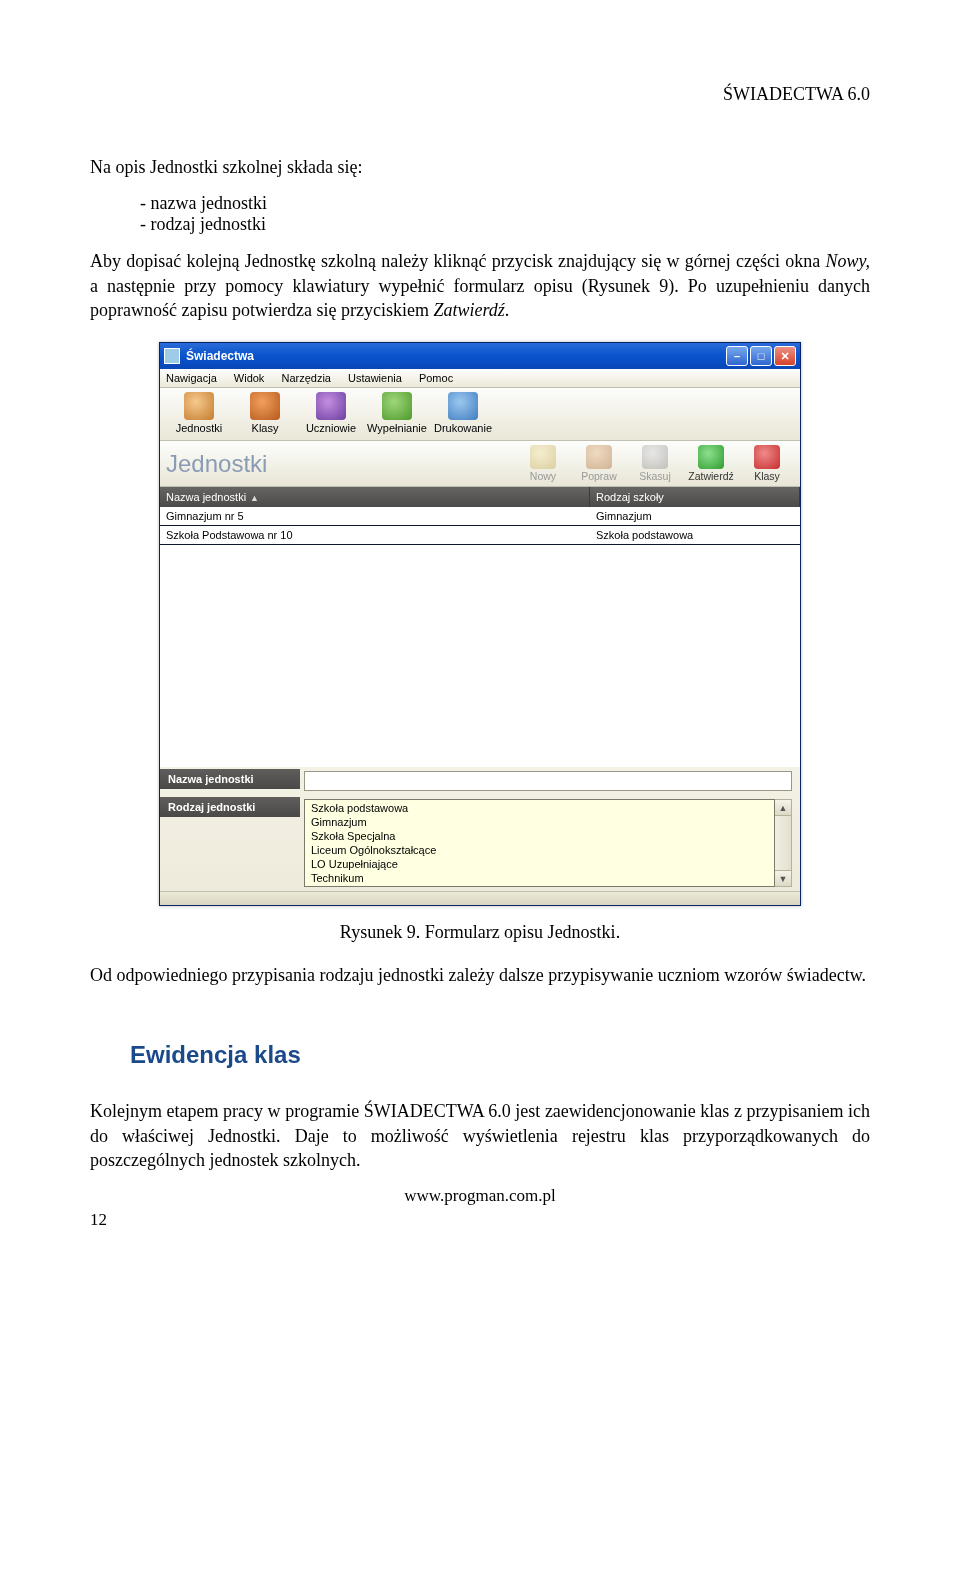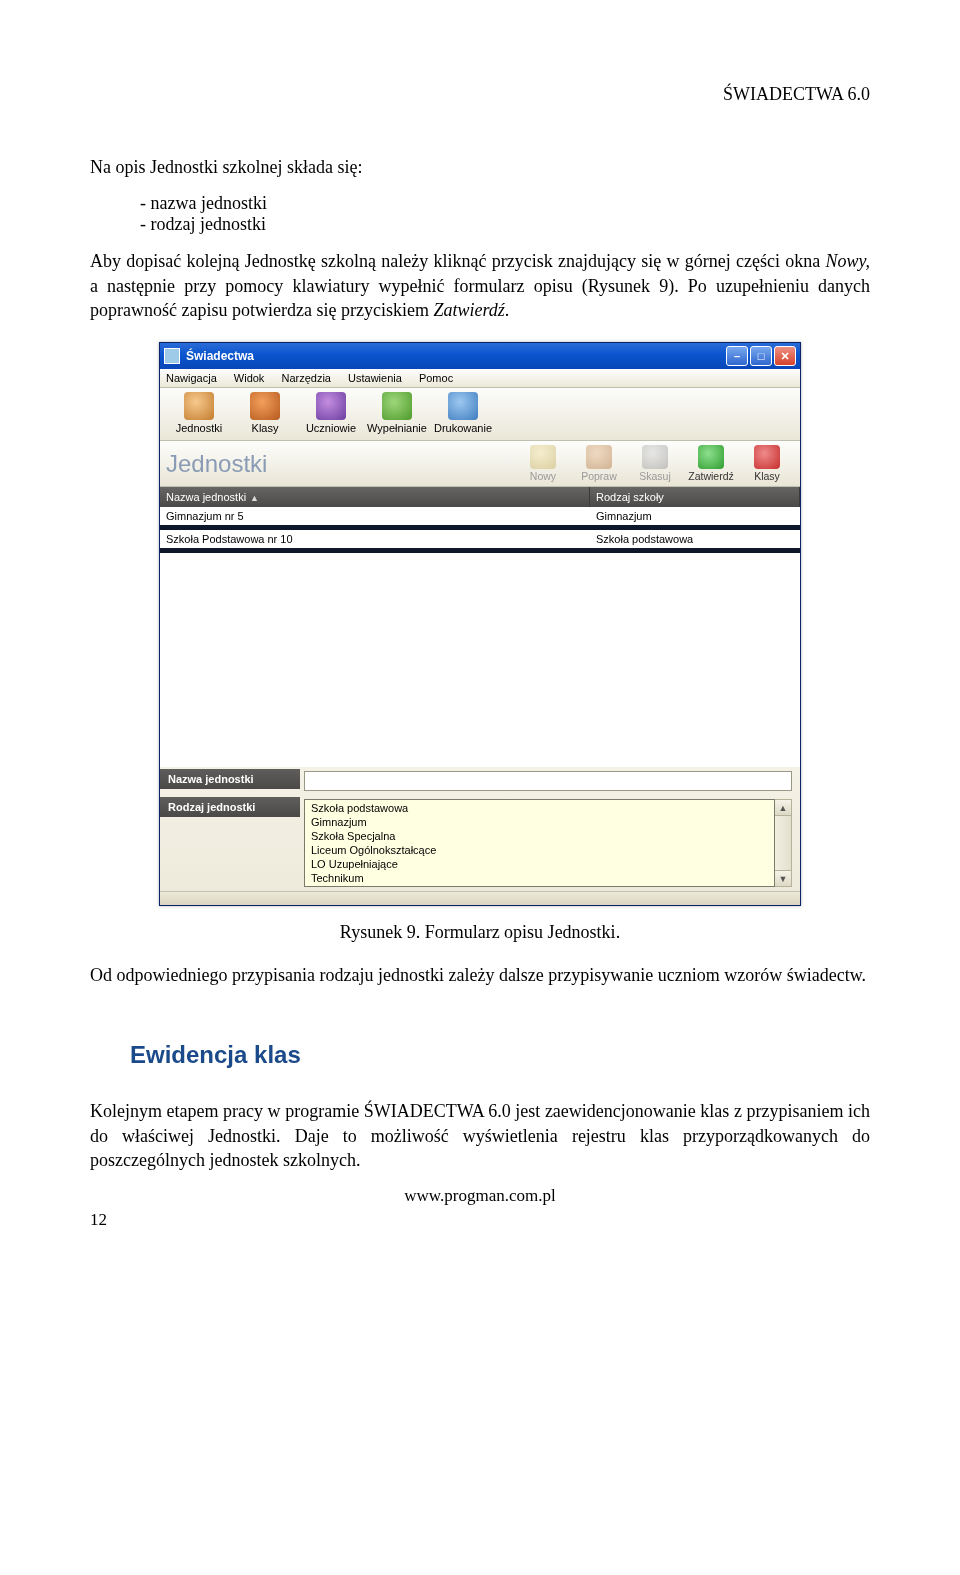--- a/index.html
+++ b/index.html
@@ -176,21 +176,21 @@
   .col-rodzaj { width: 210px; }
   .sort-arrow { font-size: 9px; margin-left: 4px; color: #ddd; }
 
   .grid-body {
     background: #fff;
     height: 260px;
   }
   .grid-row {
     display: flex;
     font-size: 11px;
-    border-bottom: 5px solid #0f172a;
+    border-bottom: 1px solid #0f172a;
   }
   .grid-row .cell {
     padding: 3px 6px;
   }
   .grid-row .cell.col-nazwa { flex: 1; }
   .grid-row .cell.col-rodzaj { width: 210px; }
 
   .form-area {
     background: linear-gradient(to bottom,#f4f1e6,#eeeadb);
   }

